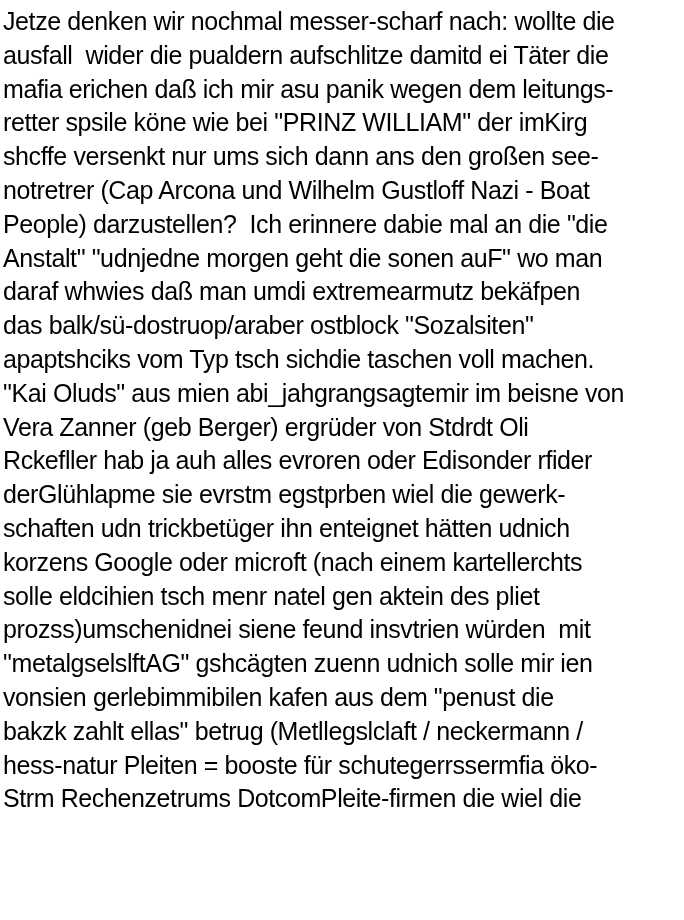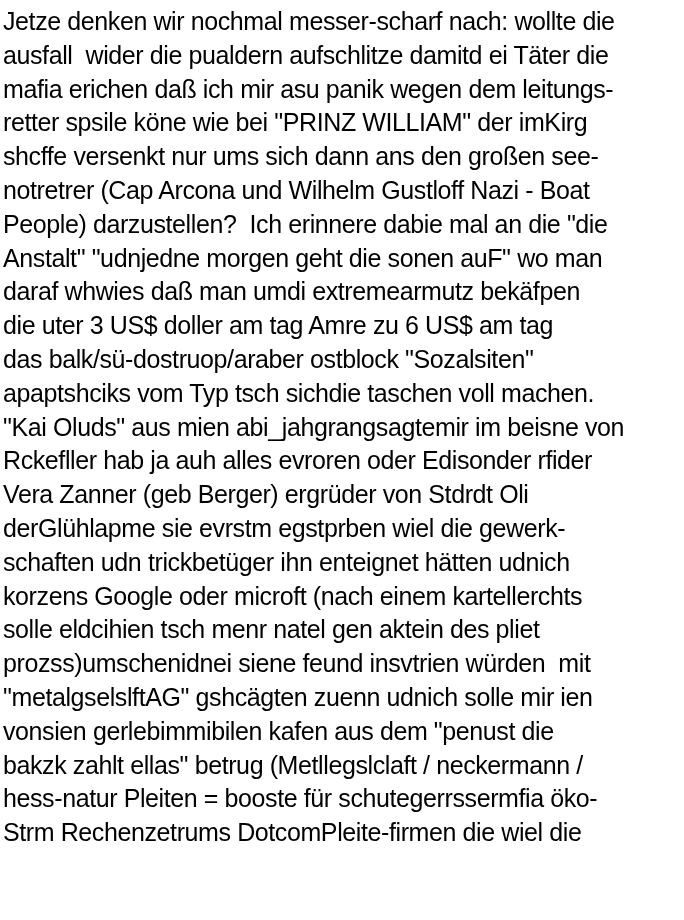--- a/index.html
+++ b/index.html
@@ -31,26 +31,25 @@
 <div class="page">
   <div class="doc-line">Jetze denken wir nochmal messer-scharf nach: wollte die</div>
   <div class="doc-line">ausfall  wider die pualdern aufschlitze damitd ei Täter die</div>
   <div class="doc-line">mafia erichen daß ich mir asu panik wegen dem leitungs-</div>
   <div class="doc-line">retter spsile köne wie bei "PRINZ WILLIAM" der imKirg</div>
   <div class="doc-line">shcffe versenkt nur ums sich dann ans den großen see-</div>
   <div class="doc-line">notretrer (Cap Arcona und Wilhelm Gustloff Nazi - Boat</div>
   <div class="doc-line">People) darzustellen?  Ich erinnere dabie mal an die "die</div>
   <div class="doc-line">Anstalt" "udnjedne morgen geht die sonen auF" wo man</div>
   <div class="doc-line">daraf whwies daß man umdi extremearmutz bekäfpen</div>
-  <div class="doc-line">die uter 3 US$ doller am tag Amre zu 6 US$ am tag</div>
   <div class="doc-line">das balk/sü-dostruop/araber ostblock "Sozalsiten"</div>
   <div class="doc-line">apaptshciks vom Typ tsch sichdie taschen voll machen.</div>
   <div class="doc-line">"Kai Oluds" aus mien abi_jahgrangsagtemir im beisne von</div>
+  <div class="doc-line">Vera Zanner (geb Berger) ergrüder von Stdrdt Oli</div>
   <div class="doc-line">Rckefller hab ja auh alles evroren oder Edisonder rfider</div>
-  <div class="doc-line">Vera Zanner (geb Berger) ergrüder von Stdrdt Oli</div>
   <div class="doc-line">derGlühlapme sie evrstm egstprben wiel die gewerk-</div>
   <div class="doc-line">schaften udn trickbetüger ihn enteignet hätten udnich</div>
   <div class="doc-line">korzens Google oder microft (nach einem kartellerchts</div>
   <div class="doc-line">solle eldcihien tsch menr natel gen aktein des pliet</div>
   <div class="doc-line">prozss)umschenidnei siene feund insvtrien würden  mit</div>
   <div class="doc-line">"metalgselslftAG" gshcägten zuenn udnich solle mir ien</div>
   <div class="doc-line">vonsien gerlebimmibilen kafen aus dem "penust die</div>
   <div class="doc-line">bakzk zahlt ellas" betrug (Metllegslclaft / neckermann /</div>
   <div class="doc-line">hess-natur Pleiten = booste für schutegerrssermfia öko-</div>
   <div class="doc-line">Strm Rechenzetrums DotcomPleite-firmen die wiel die</div>

